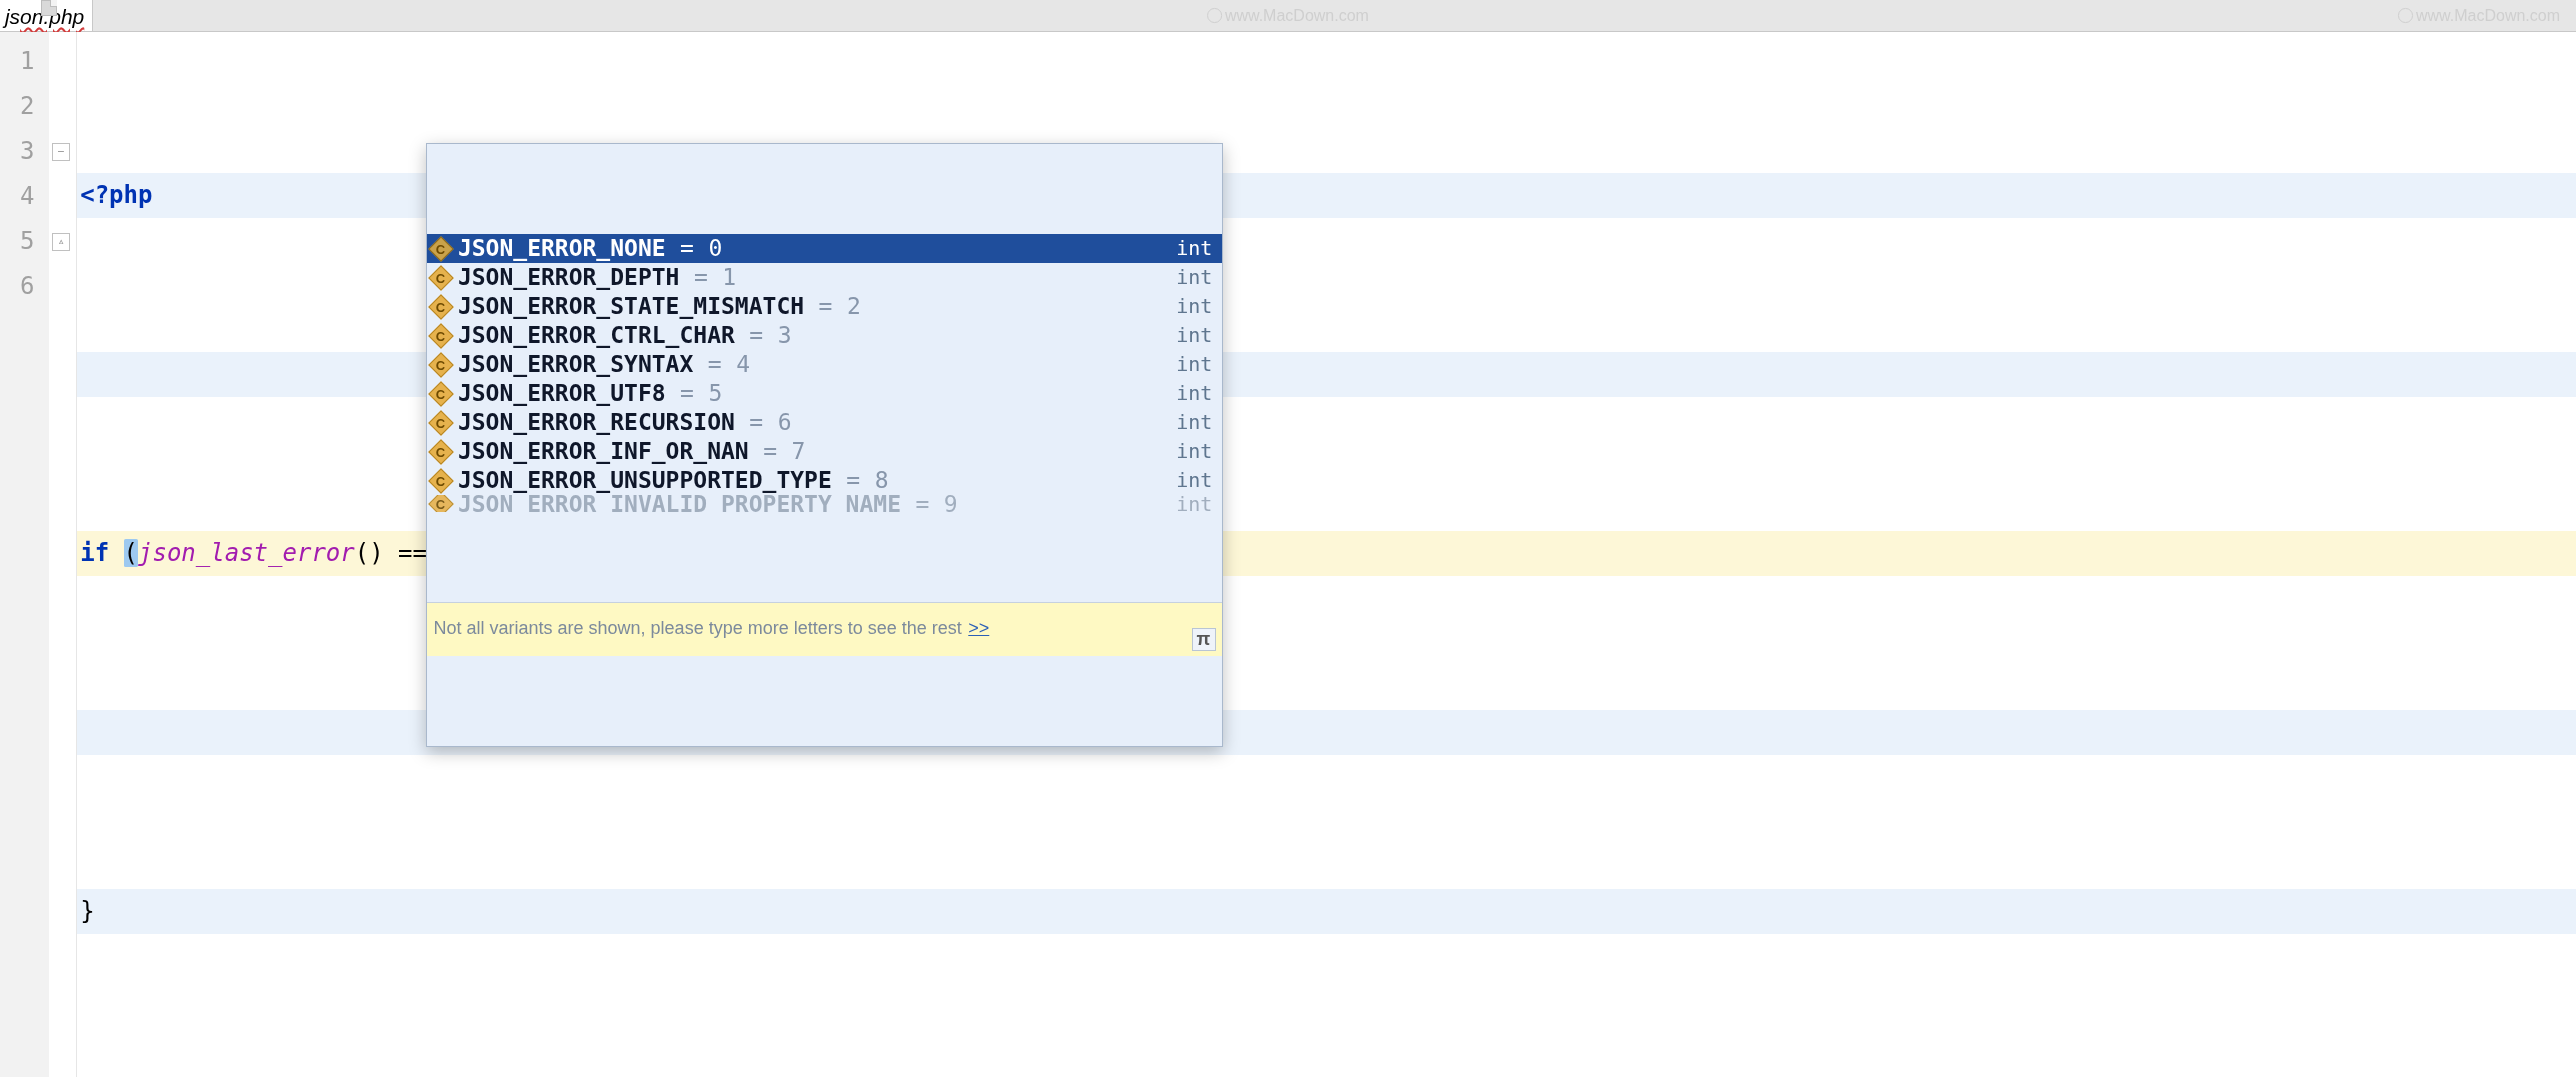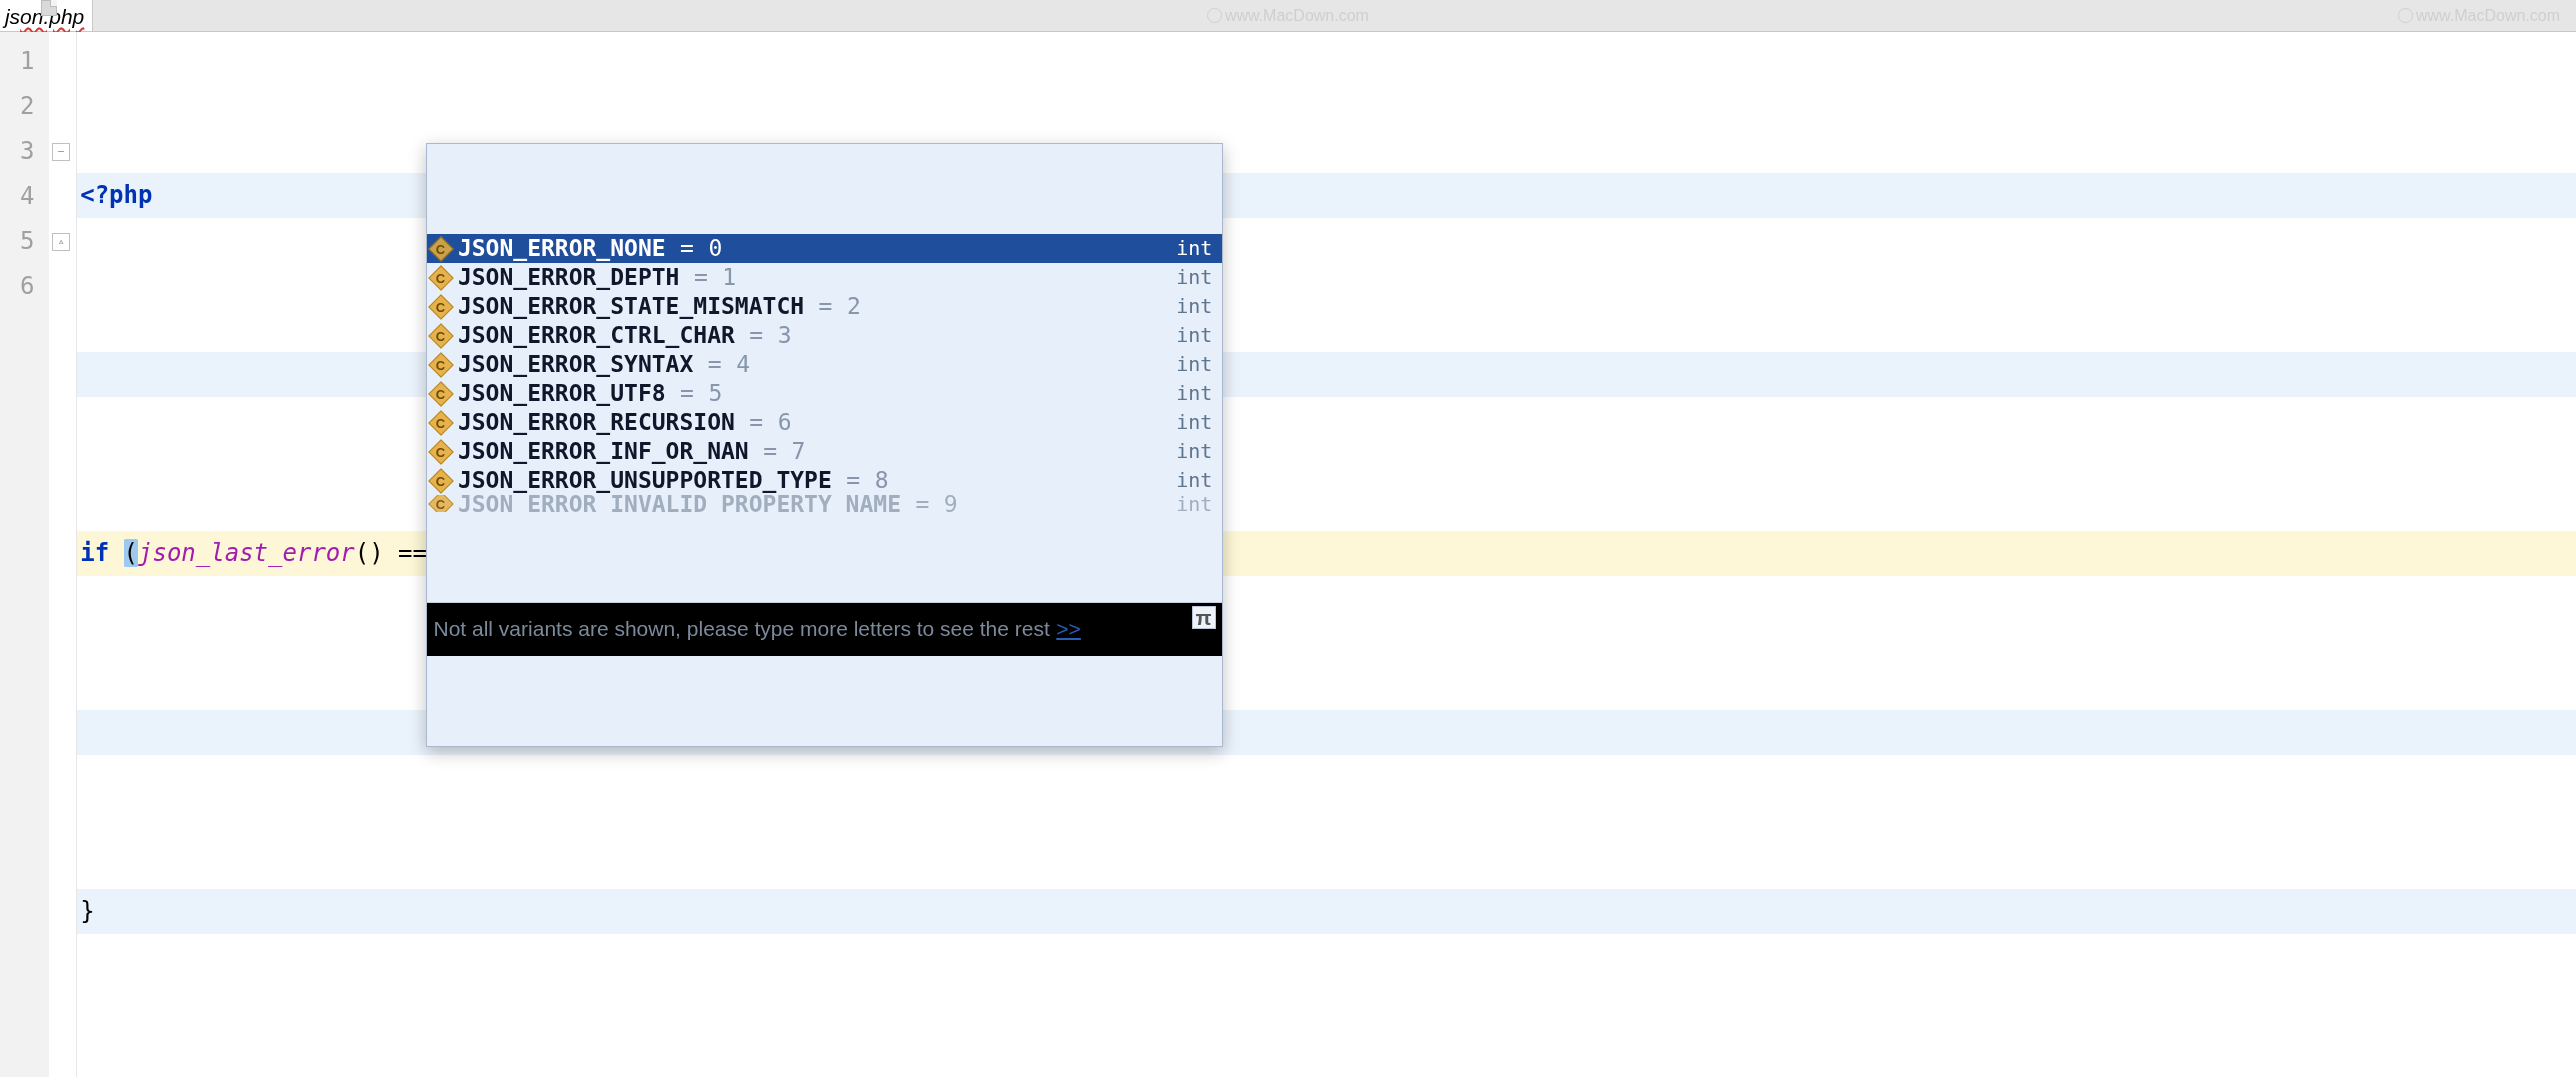--- a/index.html
+++ b/index.html
@@ -170,26 +170,26 @@
   .completion .item.cut {
     height:18px; overflow:hidden; opacity:0.9;
   }
   .completion .item.cut .name,
   .completion .item.cut .eq,
   .completion .item.cut .val,
   .completion .item.cut .type { color:#9aa7b8; }
 
   .completion .footer {
     border-top:0.8px solid #c6d1df;
-    background:#000000;
+    background:#fef9c3;
     display:flex;
-    align-items:flex-start;
+    align-items:flex-end;
     padding:3.2px 6.5px 4.9px 6.5px;
     font-family:"Helvetica Neue","Segoe UI",sans-serif;
-    font-size:21px;
+    font-size:18px;
     color:#7c8a9c;
   }
   .completion .footer a { color:#2b5fb6; text-decoration:underline; margin-left:6.5px; }
   .completion .footer .pi {
     margin-left:auto;
     width:24px;height:23px;
     border:0.8px solid #b9c5d4;
     display:flex;align-items:center;justify-content:center;
     font-weight:700;color:#555;
     background:#eef3fa;

